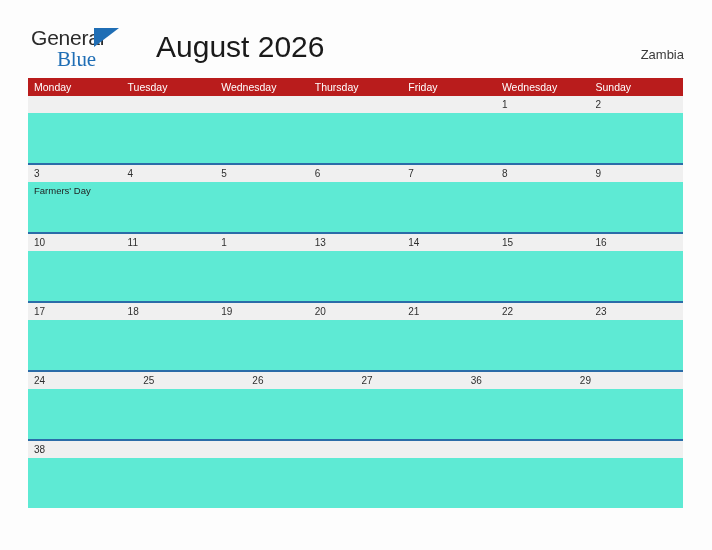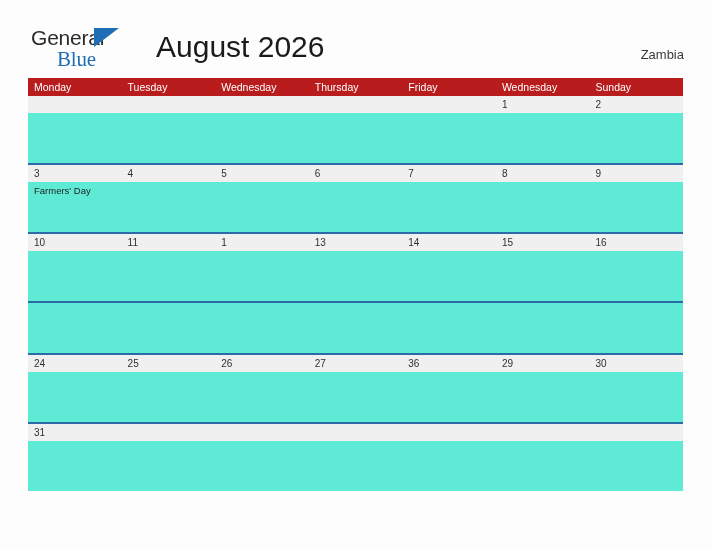--- a/index.html
+++ b/index.html
@@ -297,20 +297,29 @@
         <div class="event-cell">
             <span class="event-text"></span>
           </div>
         <div class="event-cell">
             <span class="event-text"></span>
           </div>
       </div>
     </div>
 
     <div class="week-row">
+      <div class="daynum-band">
+        <div class="daynum-cell">17</div>
+        <div class="daynum-cell">18</div>
+        <div class="daynum-cell">19</div>
+        <div class="daynum-cell">20</div>
+        <div class="daynum-cell">21</div>
+        <div class="daynum-cell">22</div>
+        <div class="daynum-cell">23</div>
+      </div>
       <div class="event-band">
         <div class="event-cell">
             <span class="event-text"></span>
           </div>
         <div class="event-cell">
             <span class="event-text"></span>
           </div>
         <div class="event-cell">
             <span class="event-text"></span>
           </div>
@@ -330,21 +339,20 @@
     </div>
 
     <div class="week-row">
       <div class="daynum-band">
         <div class="daynum-cell">24</div>
         <div class="daynum-cell">25</div>
         <div class="daynum-cell">26</div>
         <div class="daynum-cell">27</div>
         <div class="daynum-cell">36</div>
         <div class="daynum-cell">29</div>
-        <div class="daynum-cell">30</div>
       </div>
       <div class="event-band">
         <div class="event-cell">
             <span class="event-text"></span>
           </div>
         <div class="event-cell">
             <span class="event-text"></span>
           </div>
         <div class="event-cell">
             <span class="event-text"></span>
@@ -359,21 +367,21 @@
             <span class="event-text"></span>
           </div>
         <div class="event-cell">
             <span class="event-text"></span>
           </div>
       </div>
     </div>
 
     <div class="week-row">
       <div class="daynum-band">
-        <div class="daynum-cell">31</div>
+        <div class="daynum-cell">38</div>
         <div class="daynum-cell"></div>
         <div class="daynum-cell"></div>
         <div class="daynum-cell"></div>
         <div class="daynum-cell"></div>
         <div class="daynum-cell"></div>
         <div class="daynum-cell"></div>
       </div>
       <div class="event-band">
         <div class="event-cell">
             <span class="event-text"></span>

